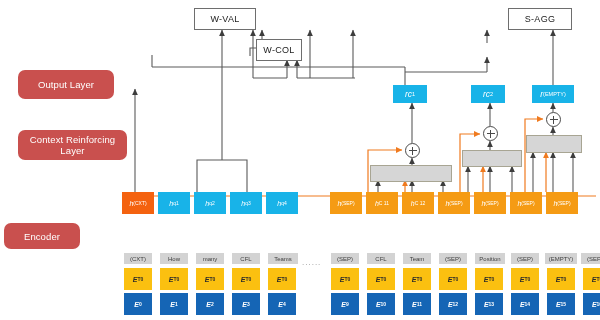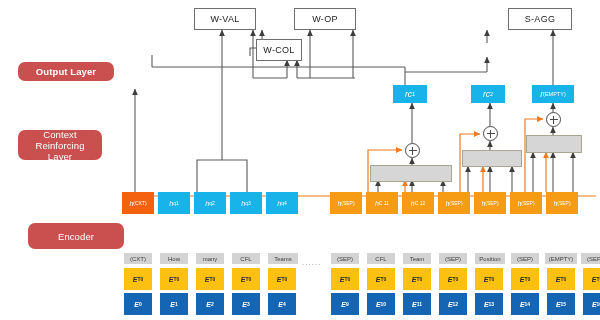--- a/index.html
+++ b/index.html
@@ -218,38 +218,35 @@
       <path d="M368,196 L368,150 L402,150" marker-end="url(#ao)"></path>
       <path d="M460,196 L460,134 L480,134" marker-end="url(#ao)"></path>
       <path d="M525,196 L525,119 L543,119" marker-end="url(#ao)"></path>
       <path d="M405,192 L405,180" marker-end="url(#ao)"></path>
       <path d="M490,192 L490,166" marker-end="url(#ao)" opacity="0"></path>
       <path d="M483,192 L483,166" marker-end="url(#ao)"></path>
       <path d="M546,192 L546,152" marker-end="url(#ao)"></path>
     </g>
   </svg>
 
-  <div class="layer-label" style="left:18px;top:62px;width:96px;height:19px;font-weight:bold;">
+  <div class="layer-label" style="left:18px;top:70px;width:96px;height:29px;">
     <span>Output Layer</span>
   </div>
-  <div class="layer-label" style="left:18px;top:130px;width:84px;height:30px;">
+  <div class="layer-label" style="left:18px;top:130px;width:109px;height:30px;">
     <span>Context Reinforcing Layer</span>
   </div>
-  <div class="layer-label" style="left:28px;top:223px;width:96px;height:26px;text-align:center;">
+  <div class="layer-label" style="left:4px;top:223px;width:76px;height:26px;text-align:center;">
     <span>Encoder</span>
   </div>
 
   <div class="outbox" style="left:194px;top:8px;width:62px;height:22px;">
     <span>W-VAL</span>
   </div>
   <div class="outbox" style="left:256px;top:39px;width:46px;height:22px;">
     <span>W-COL</span>
-  </div>
-  <div class="outbox" style="left:294px;top:8px;width:62px;height:22px;">
-    <span>W-OP</span>
   </div>
   <div class="outbox" style="left:508px;top:8px;width:64px;height:22px;">
     <span>S-AGG</span>
   </div>
 
   <div class="rbox" style="left:393px;top:85px;width:34px;height:18px;">
     <span>rc</span>
       <span class="sm">1</span>
   </div>
   <div class="rbox" style="left:471px;top:85px;width:34px;height:18px;">

